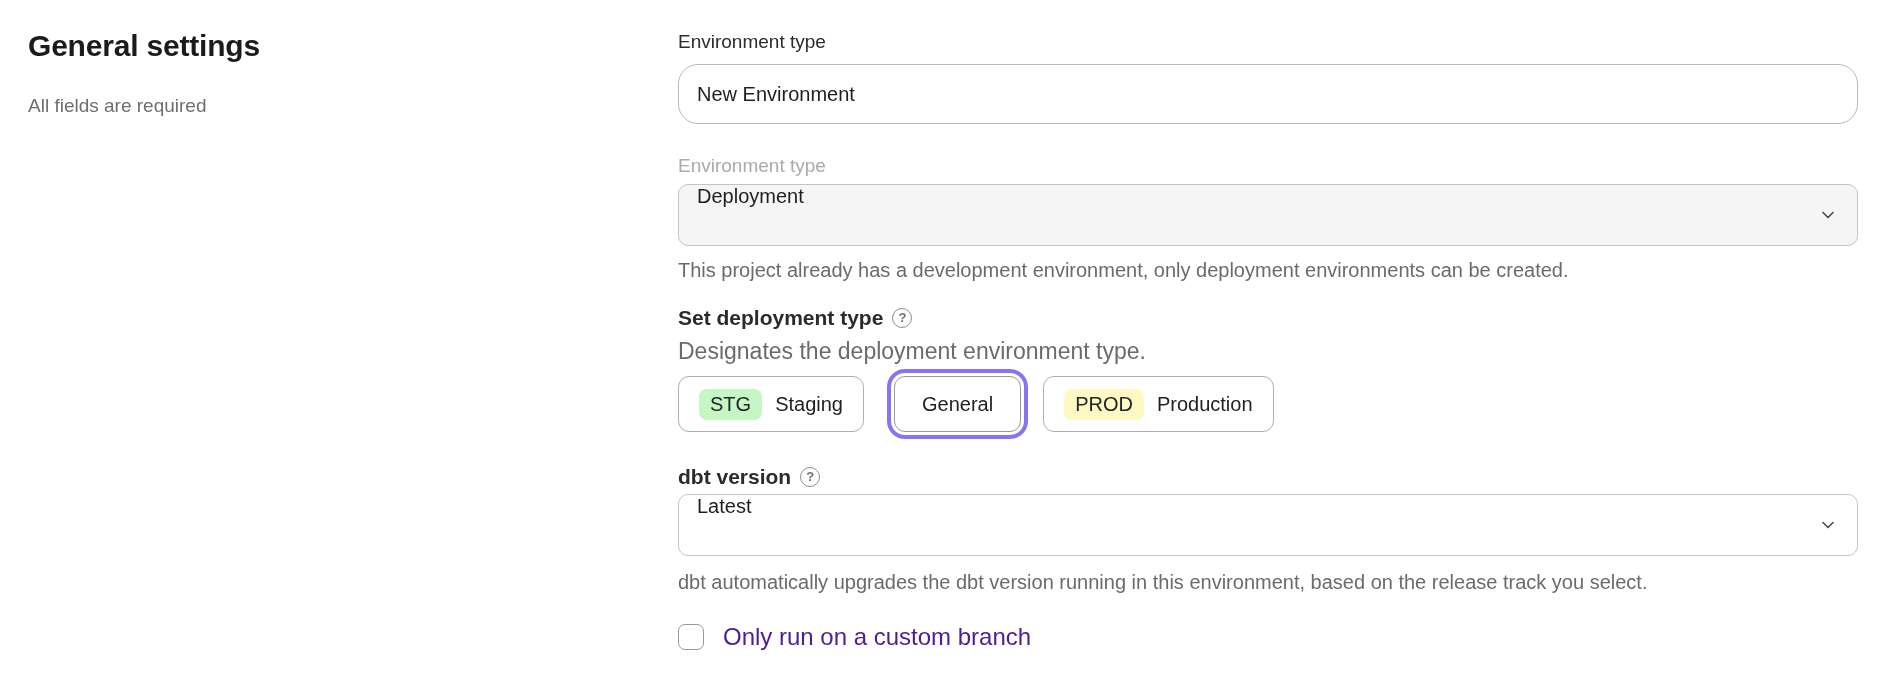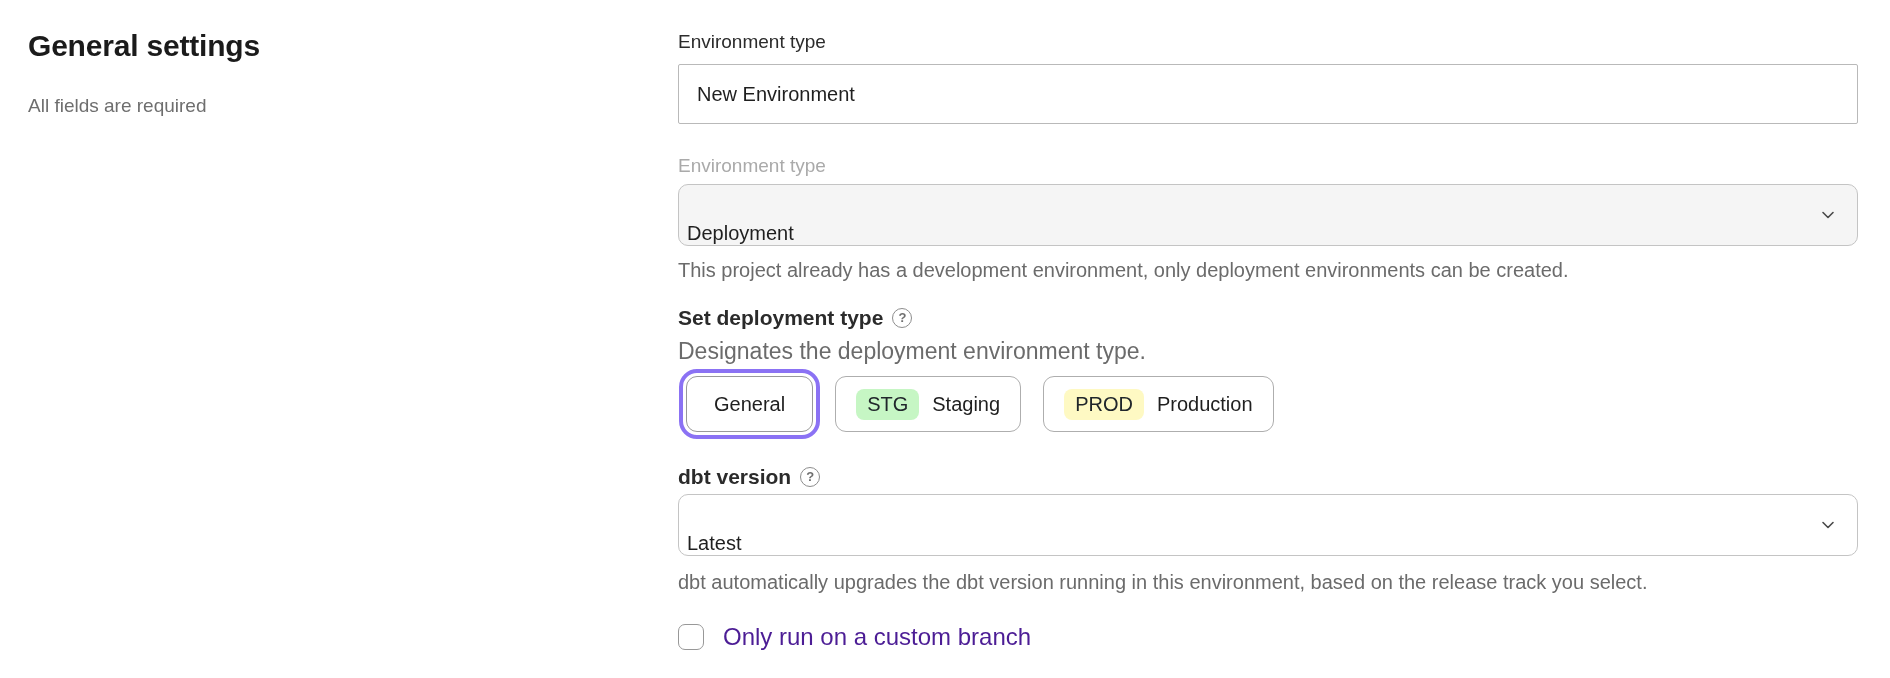--- a/index.html
+++ b/index.html
@@ -26,30 +26,30 @@
   .form-col { position: absolute; left: 678px; top: 0; width: 1180px; }
 
   .field-label {
     margin-top: 30px; font-size: 19px; font-weight: 500;
     color: #2c2c2c; line-height: 24px;
   }
   .field-label.disabled { color: #aaaaaa; }
 
   .text-input {
     display: block; width: 100%; height: 60px; margin-top: 10px;
-    border: 1px solid #b9b9b9; border-radius: 2px;
+    border: 1px solid #b9b9b9; border-radius: 20px;
     padding: 0 18px; font-family: "Liberation Sans", sans-serif;
     font-size: 20px; color: #1f1f1f; background: #ffffff; outline: none;
   }
 
   .select {
-    position: relative; display: flex; align-items: flex-end;
+    position: relative; display: flex; align-items: flex-start;
     width: 100%; height: 62px; border: 1px solid #c4c4c4;
     border-radius: 10px; background: #ffffff; cursor: pointer;
-    padding: 0 52px 0 8px; font-size: 20px; color: #1f1f1f;
+    padding: 0 52px 0 18px; font-size: 20px; color: #1f1f1f;
   }
   .select.disabled { background: #f5f5f5; cursor: default; }
   .select .chevron {
     position: absolute; right: 20px; top: 50%; margin-top: -9px;
     width: 18px; height: 18px;
   }
   .mt6  { margin-top: 6px; }
   .mt4  { margin-top: 4px; }
 
   .helper {
@@ -123,27 +123,27 @@
     </div>
     <div class="helper mt11">This project already has a development environment, only deployment environments can be created.</div>
 
     <div class="section-head mt21">
       <span>Set deployment type</span>
       <span class="help-icon">?</span>
     </div>
     <div class="desc">Designates the deployment environment type.</div>
 
     <div class="type-row">
-      <button class="type-btn selected" style="outline-color: rgb(139, 114, 244);">
-        <span>General</span>
-      </button>
-
       <button class="type-btn">
         <span class="type-badge" style="background-color: rgb(198, 246, 196);">STG</span>
         <span>Staging</span>
+      </button>
+
+      <button class="type-btn selected" style="outline-color: rgb(139, 114, 244);">
+        <span>General</span>
       </button>
 
       <button class="type-btn">
         <span class="type-badge" style="background-color: #fef9c3;">PROD</span>
         <span>Production</span>
       </button>
     </div>
 
     <div class="section-head mt31">
       <span>dbt version</span>

